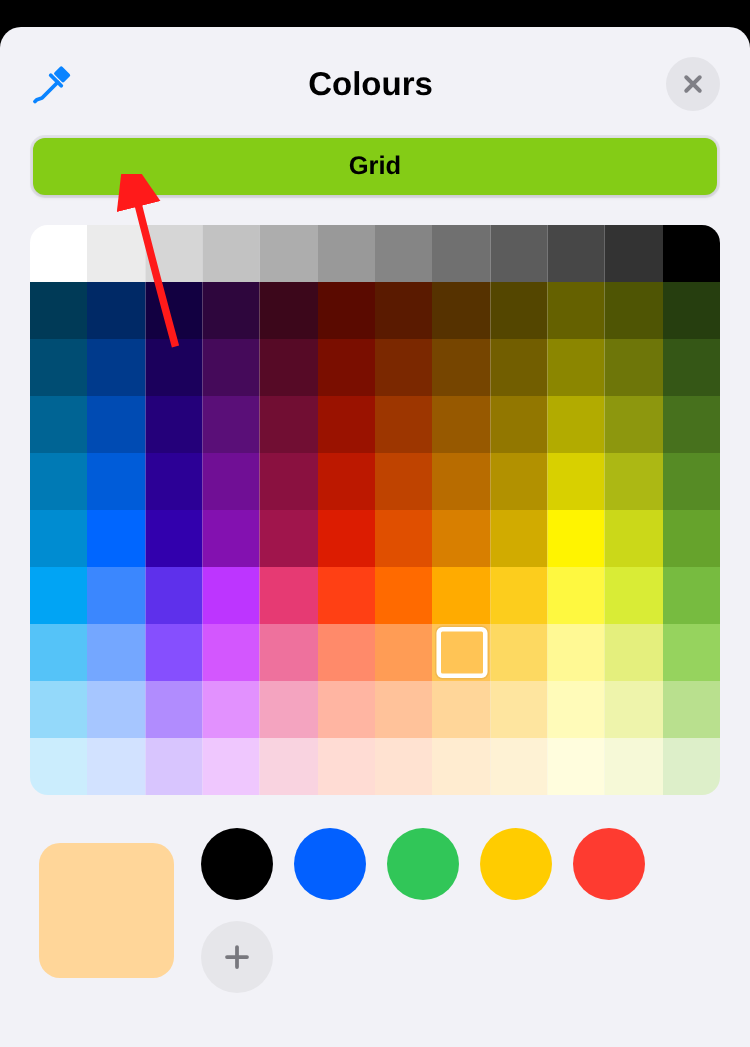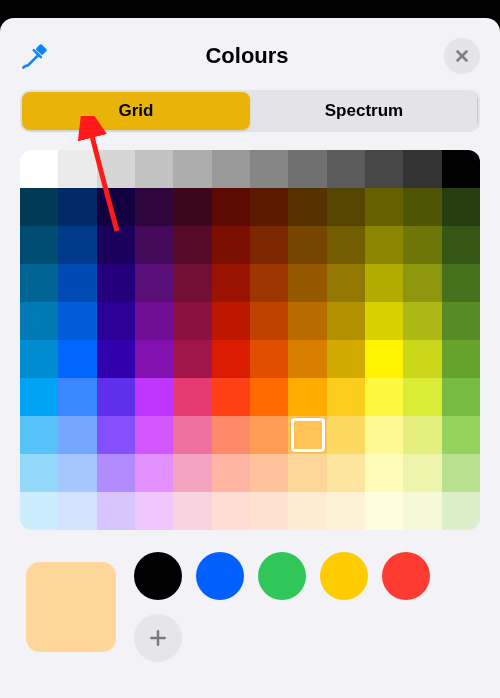--- a/index.html
+++ b/index.html
@@ -61,21 +61,21 @@
       text-align: center;
       padding: 9px 0;
       font-size: 17px;
       font-weight: 600;
       color: #000;
       border-radius: 8px;
       cursor: pointer;
       position: relative;
     }
     .tab.active {
-      background: #eab308;
+      background: #84cc16;
       box-shadow: 0 1px 3px rgba(0,0,0,0.12);
     }
     .tab.sep::after {
       content: "";
       position: absolute;
       right: 0; top: 6px; bottom: 6px;
       width: 1px;
       background: #c7c7cd;
     }
     .grid-wrap {
@@ -148,21 +148,20 @@
     <div class="title">Colours</div>
     <div class="close">
       <svg width="18" height="18" viewBox="0 0 24 24" fill="none" stroke="currentColor" stroke-width="3.5" stroke-linecap="round">
         <path d="M6 6l12 12M18 6L6 18"></path>
       </svg>
     </div>
   </div>
 
   <div class="tabs">
     <div class="tab active">Grid</div>
-    <div class="tab sep">Spectrum</div>
   </div>
 
   <div class="grid-wrap">
     <div id="color-grid">
         <div class="cell" style="background: rgb(255, 255, 255);"></div>
         <div class="cell" style="background: rgb(235, 235, 235);"></div>
         <div class="cell" style="background: rgb(214, 214, 214);"></div>
         <div class="cell" style="background: rgb(194, 194, 194);"></div>
         <div class="cell" style="background: rgb(173, 173, 173);"></div>
         <div class="cell" style="background: rgb(153, 153, 153);"></div>

